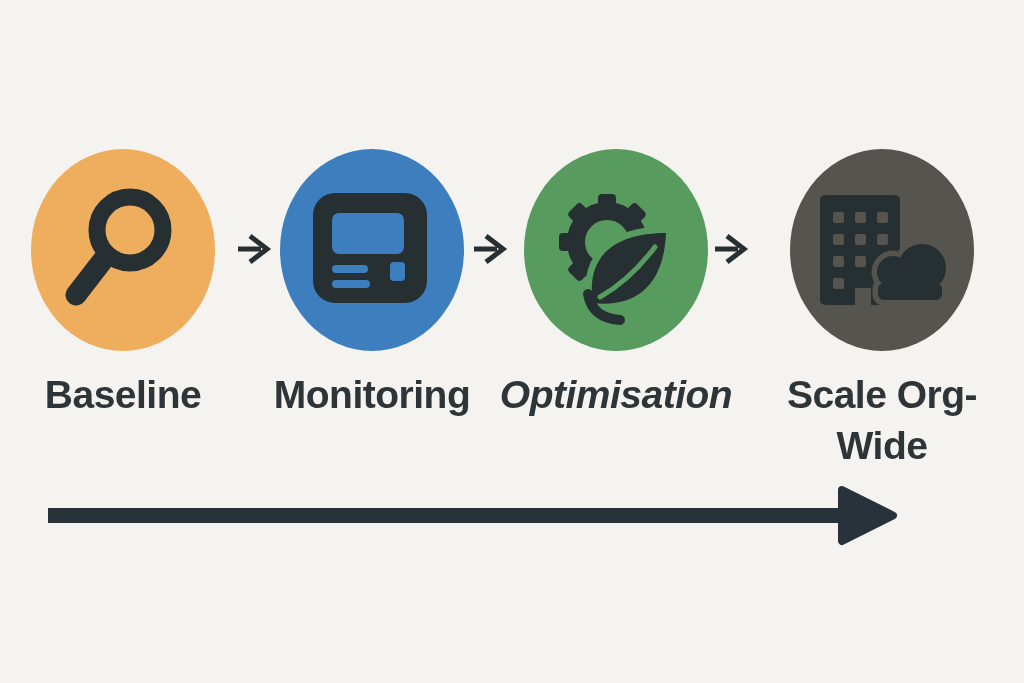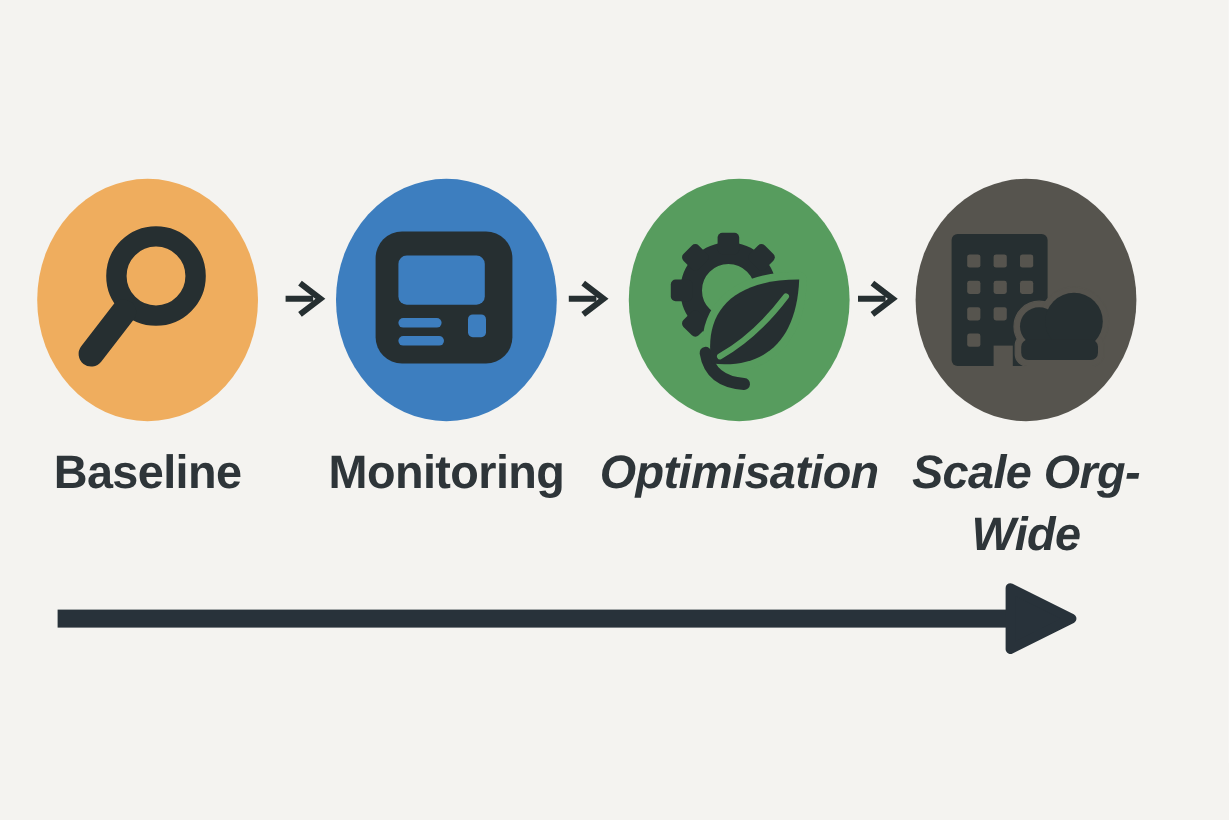--- a/index.html
+++ b/index.html
@@ -86,21 +86,21 @@
         <path d="M 64,145 Q 68,169 96,171" fill="none" stroke="currentColor" stroke-width="10" stroke-linecap="round"></path>
 
         <path d="M 69,154 C 62,113 84,84 142,84 C 140,134 114,159 69,154 Z" fill="currentColor"></path>
 
         <path d="M 76,148 Q 106,131 131,98" fill="none" stroke="var(--circle)" stroke-width="5" stroke-linecap="round"></path>
       </svg>
     </div>
     <div class="label">Optimisation</div>
   </div>
 
-  <div class="stage" style="left: 763px; font-style: italic; --circle: #56544E;">
+  <div class="stage" style="left: 790px; --circle: #56544E;">
     <div class="circle">
       <svg viewBox="0 0 184 202">
 
         <rect x="30" y="46" width="80" height="110" rx="5" fill="currentColor"></rect>
         <g class="cut">
           <rect x="43" y="63" width="11" height="11" rx="2"></rect>
           <rect x="65" y="63" width="11" height="11" rx="2"></rect>
           <rect x="87" y="63" width="11" height="11" rx="2"></rect>
           <rect x="43" y="85" width="11" height="11" rx="2"></rect>
           <rect x="65" y="85" width="11" height="11" rx="2"></rect>

